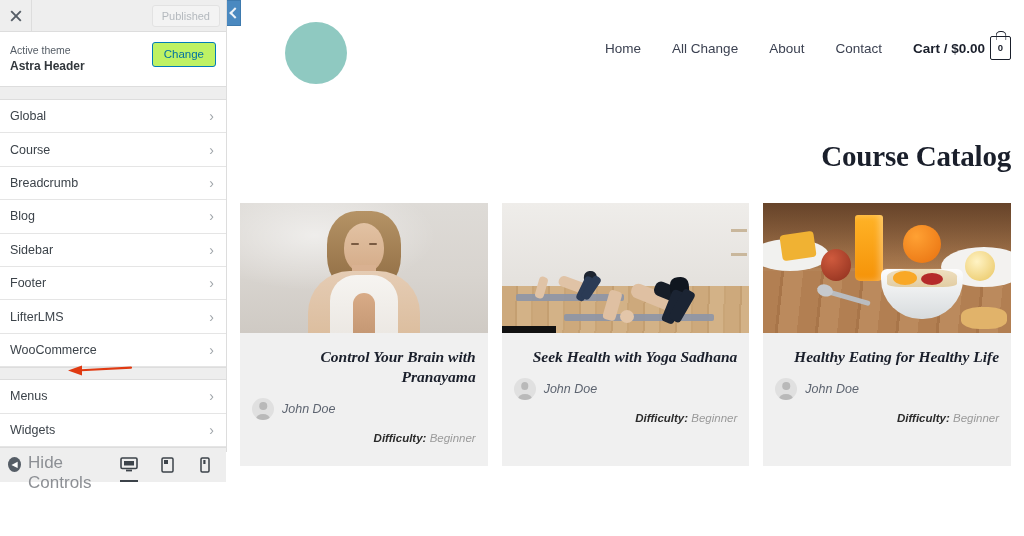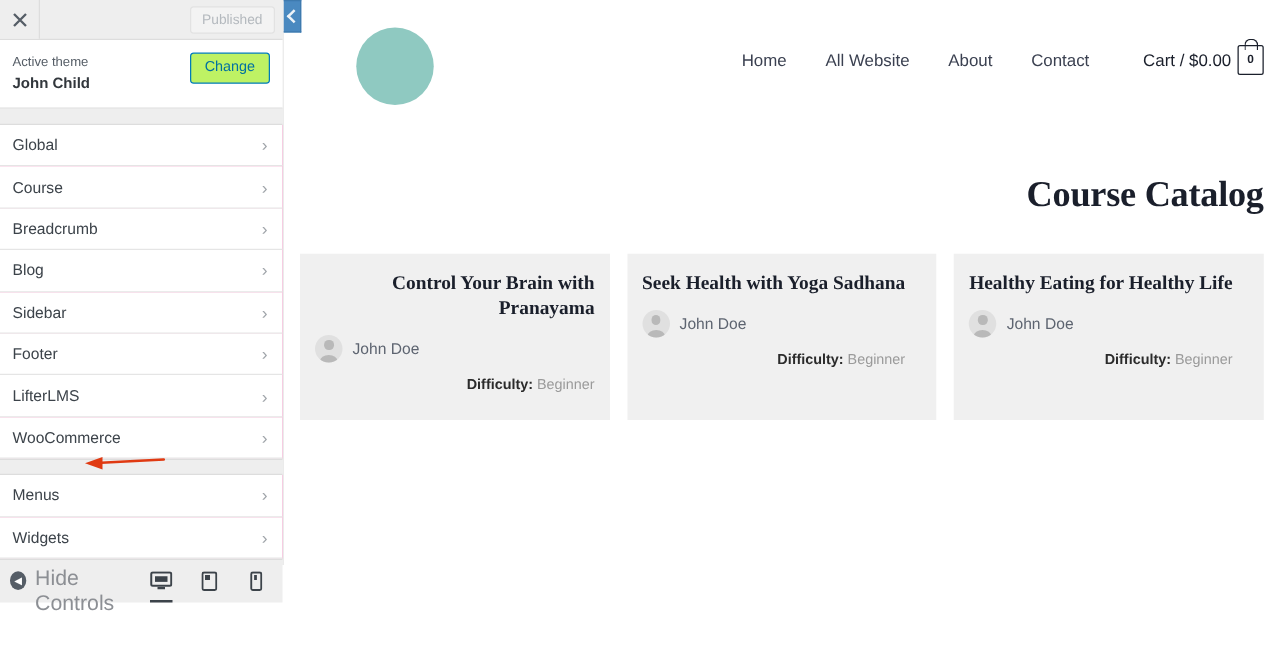--- a/index.html
+++ b/index.html
@@ -165,21 +165,21 @@
     color: #1a1f2b; line-height: 18px; white-space: nowrap;
   }
   .brand-sub {
     font-size: 5.6px; font-weight: 700; letter-spacing: 1.5px;
     color: #1a1f2b; margin-top: 3px; white-space: nowrap;
   }
 
   .site-nav { margin-left: auto; display: flex; align-items: center; gap: 31px; }
   .nav-link { font-size: 13.5px; color: #3b4151; cursor: pointer; white-space: nowrap; }
   .cart { display: flex; align-items: center; gap: 5px; cursor: pointer; }
-  .cart-label { font-size: 13.5px; font-weight: 400; color: #1a1f2b; white-space: nowrap; margin-left: 12px; }
+  .cart-label { font-size: 13.5px; font-weight: 700; color: #1a1f2b; white-space: nowrap; }
   .cart-bag {
     position: relative; width: 21px; height: 24px;
     border: 1.6px solid #1a1f2b; border-radius: 2px;
     display: flex; align-items: center; justify-content: center;
   }
   .cart-bag::before {
     content: ""; position: absolute; top: -6px; left: 50%;
     transform: translateX(-50%);
     width: 9px; height: 8px;
     border: 1.6px solid #1a1f2b; border-bottom: none;
@@ -193,22 +193,23 @@
     font-size: 29px; font-weight: 700; color: #1a1f2b;
     letter-spacing: -0.2px;
     margin: 43px 0 0 0; line-height: 34px;
   }
 
   .catalog {
     display: flex; gap: 14px; margin-top: 30px;
   }
   .course-card {
     flex: 1 1 0; background: #f0f0f0; overflow: hidden;
-    display: flex; flex-direction: row; cursor: pointer;
+    display: flex; flex-direction: column; cursor: pointer;
     min-width: 0;
+    font-style: italic;
   }
   .card-media { position: relative; height: 130px; overflow: hidden; }
   .card-progress {
     position: absolute; left: 0; bottom: 0; height: 7px;
     background: #111111; z-index: 4;
   }
   .card-body { padding: 14px 12px 22px 12px; }
   .card-title {
     font-family: "Liberation Serif", serif;
     font-size: 15.5px; font-weight: 700; color: #1a1f2b;
@@ -366,21 +367,21 @@
         </svg>
       </div>
       <div class="cz-topbar-spacer"></div>
       <button class="cz-published">Published</button>
     </div>
 
 
     <div class="cz-theme">
       <div class="cz-theme-txt">
         <div class="cz-theme-label">Active theme</div>
-        <div class="cz-theme-name">John Child</div>
+        <div class="cz-theme-name">Astra Header</div>
       </div>
       <button class="cz-change">Change</button>
     </div>
 
     <div class="cz-gap"></div>
 
     <div class="cz-list">
       <div class="cz-item">
         <span class="cz-item-label">Global</span>
         <span class="cz-chevron">›</span>
@@ -466,21 +467,21 @@
 
   <main id="preview">
 
     <header class="site-header">
       <div class="brand">
         <div class="brand-circle"></div>
       </div>
 
       <nav class="site-nav">
         <a class="nav-link">Home</a>
-        <a class="nav-link">All Website</a>
+        <a class="nav-link">All Change</a>
         <a class="nav-link">About</a>
         <a class="nav-link">Contact</a>
         <div class="cart">
           <span class="cart-label">Cart / $0.00</span>
           <span class="cart-bag">
             <span class="cart-count">0</span>
           </span>
         </div>
       </nav>
     </header>

